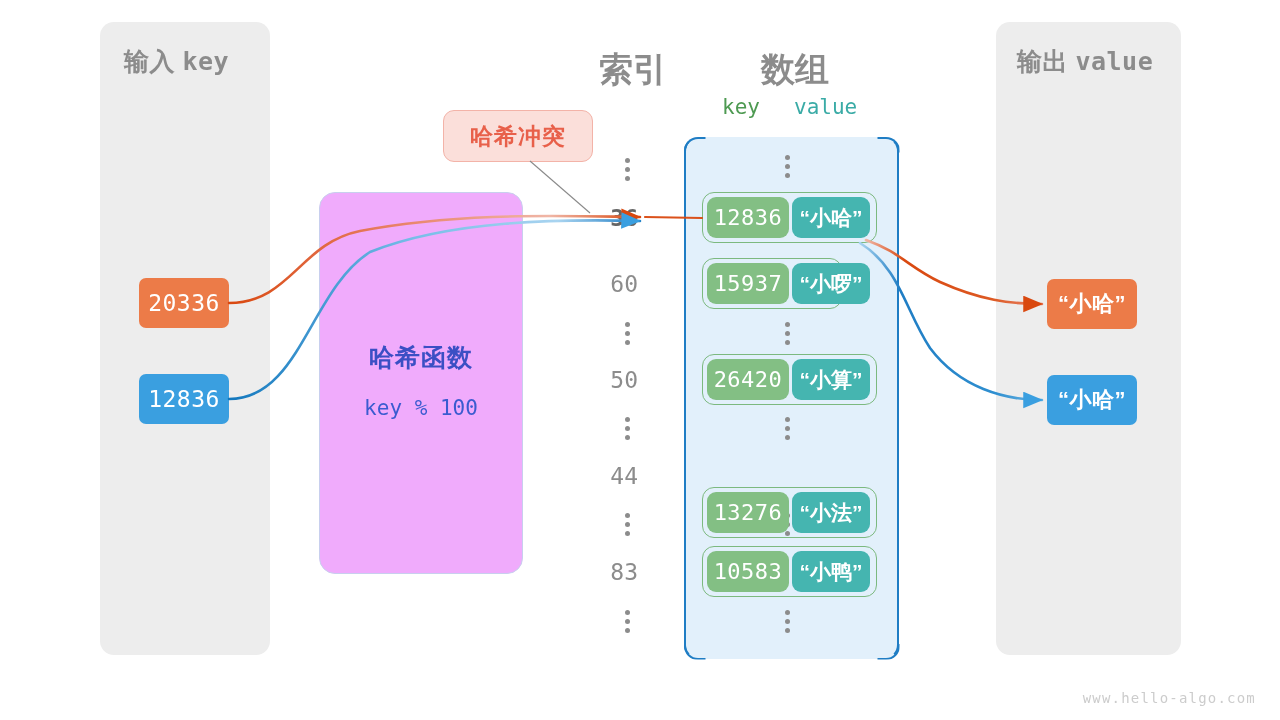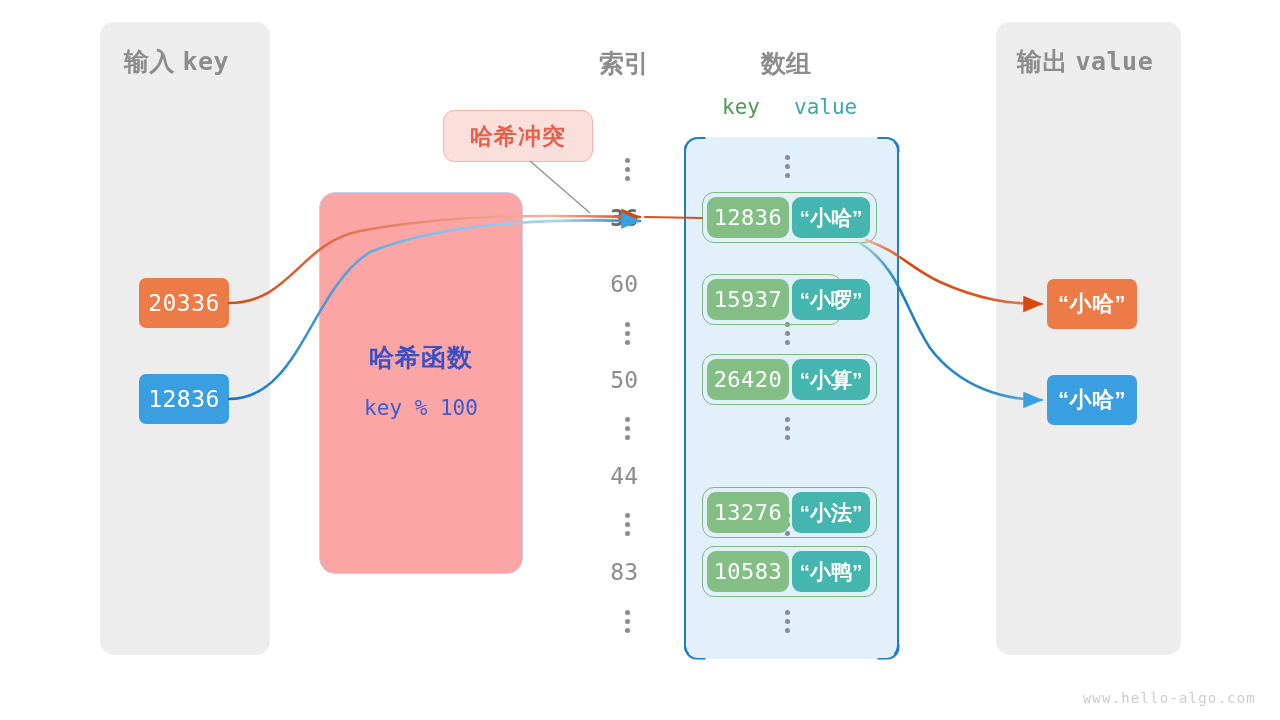--- a/index.html
+++ b/index.html
@@ -37,21 +37,21 @@
     font-family:"DejaVu Sans Mono","Liberation Mono",monospace;
     letter-spacing:.5px;
   }
   .chip.orange{background:#ec7b48;}
   .chip.blue{background:#3a9fe0;}
   .chip.cjk{font-family:"Liberation Sans","DejaVu Sans",sans-serif;font-weight:bold;font-size:22px;}
 
   
   #hash-box{
     position:absolute;
-    background:#fca5a5;
+    background:#f0abfc;
     border:1px solid #c8cfee;
     border-radius:16px;
     display:flex;flex-direction:column;align-items:center;text-align:right;
   }
   #hash-title{
     color:#3b4fc4;font-weight:bold;font-size:25px;
     letter-spacing:1px;
   }
   #hash-formula{
     color:#3b5bd0;font-size:21px;margin-top:22px;
@@ -65,21 +65,21 @@
     border:1.5px solid #f3b3a8;
     border-radius:11px;
     color:#e8604a;
     font-weight:bold;font-size:23px;
     display:flex;align-items:center;justify-content:center;
     letter-spacing:1px;
   }
 
   
   .col-head{
-    position:absolute;color:#8c8c8c;font-weight:bold;font-size:25px;
+    position:absolute;color:#8c8c8c;font-weight:bold;font-size:34px;
     white-space:nowrap;
   }
   .sub-head{
     position:absolute;font-size:21px;white-space:nowrap;
     font-family:"DejaVu Sans Mono","Liberation Mono",monospace;
   }
   .sub-head.k{color:#4e9a52;}
   .sub-head.v{color:#3aaba6;}
 
   
@@ -254,21 +254,21 @@
   <div class="vdots" style="left:785px;top:610px;">
     <i></i>
       <i></i>
       <i></i>
   </div>
 
   <div class="bucket" style="left:702px;top:192px;width:175px;height:51px;">
     <div class="k">12836</div>
     <div class="v">“小哈”</div>
   </div>
-  <div class="bucket" style="left:702px;top:274px;width:140px;height:51px;">
+  <div class="bucket" style="left:702px;top:258px;width:140px;height:51px;">
     <div class="k">15937</div>
     <div class="v">“小啰”</div>
   </div>
   <div class="bucket" style="left:702px;top:354px;width:175px;height:51px;">
     <div class="k">26420</div>
     <div class="v">“小算”</div>
   </div>
   <div class="bucket" style="left:702px;top:450px;width:175px;height:51px;margin-top:37px;">
     <div class="k">13276</div>
     <div class="v">“小法”</div>

